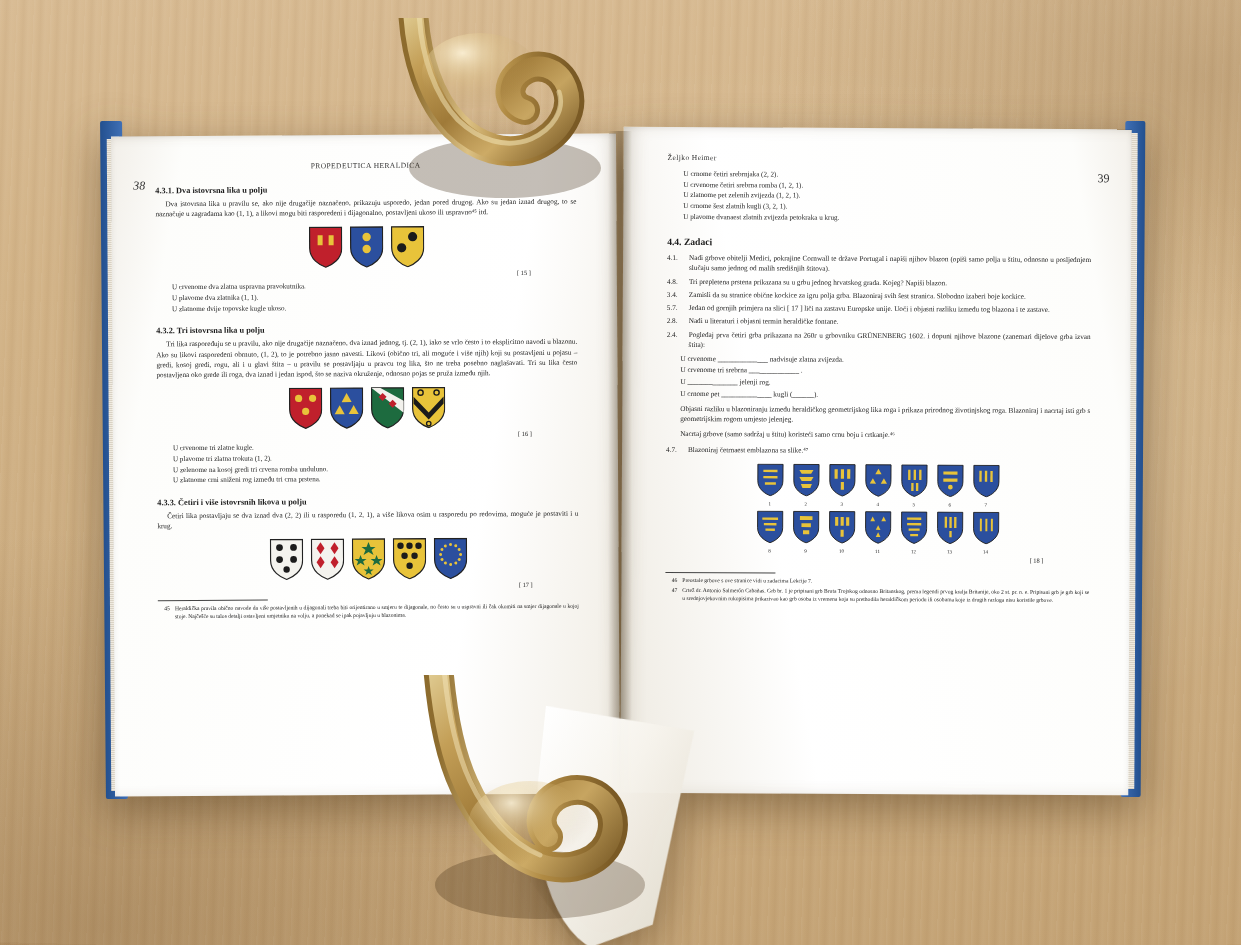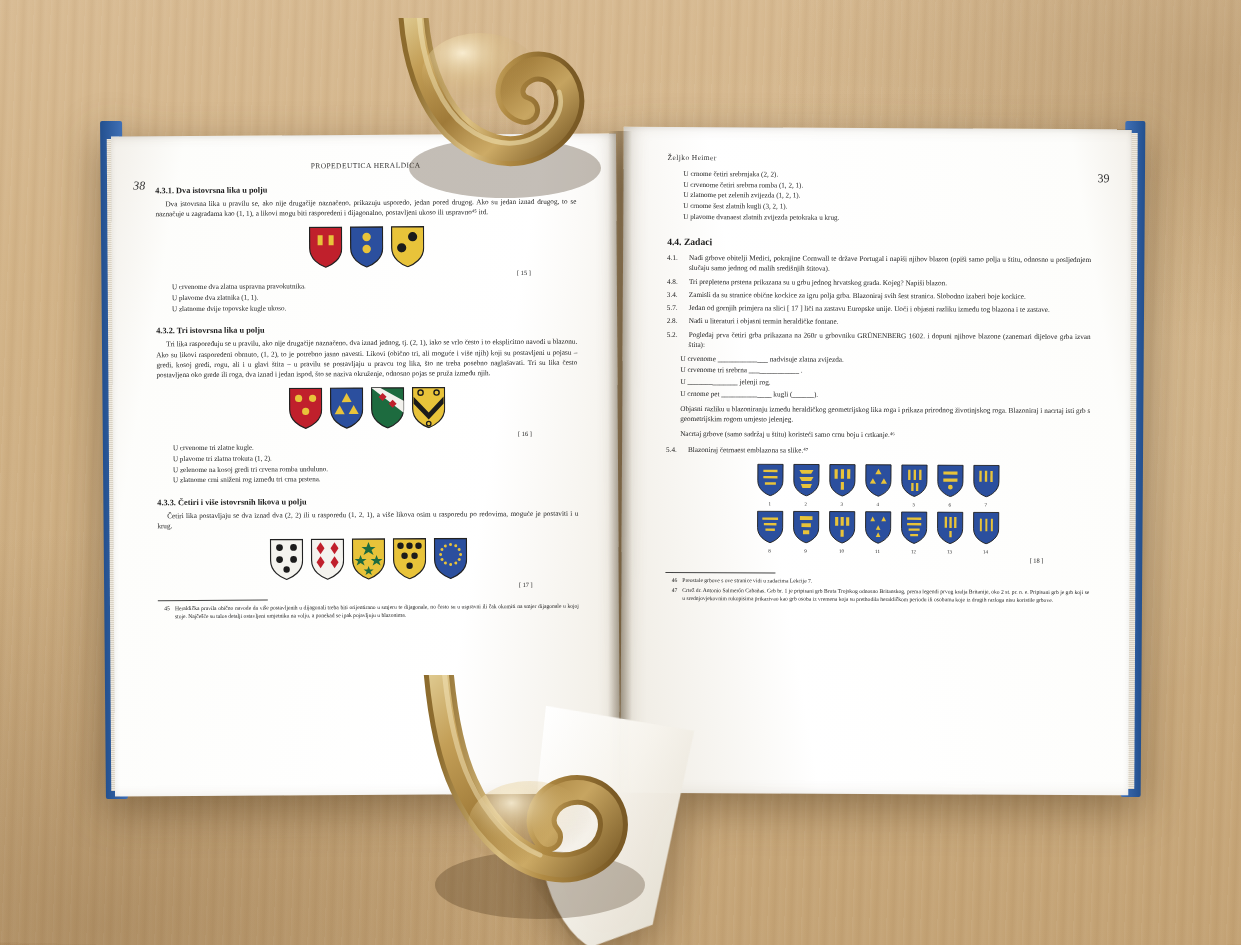--- a/index.html
+++ b/index.html
@@ -466,38 +466,38 @@
           </li>
           <li>
             <span class="num">5.7.</span>
             <span class="txt">Jedan od gornjih primjera na slici [ 17 ] liči na zastavu Europske unije. Uoči i objasni razliku između tog blazona i te zastave.</span>
           </li>
           <li>
             <span class="num">2.8.</span>
             <span class="txt">Nadi u literaturi i objasni termin heraldičke fontane.</span>
           </li>
           <li>
-            <span class="num">5.2.</span>
+            <span class="num">2.4.</span>
             <span class="txt">Pogledaj prva četiri grba prikazana na 260r u grbovniku GRÜNENBERG 1602. i dopuni njihove blazone (zanemari dijelove grba izvan štita):</span>
           </li>
         </ol>
 
         <div class="fill-lines">
           <div>U crvenome ______________ nadvisuje zlatna zvijezda.</div>
           <div>U crvenome tri srebrna ______________ .</div>
           <div>U ______________ jelenji rog.</div>
           <div>U crnome pet ______________ kugli (______).</div>
         </div>
 
         <p class="body noind" style="margin-left:14px">Objasni razliku u blazoniranju između heraldičkog geometrijskog lika roga i prikaza prirodnog životinjskog roga. Blazoniraj i nacrtaj isti grb s geometrij­skim rogom umjesto jelenjeg.</p>
         <p class="body noind" style="margin-left:14px">Nacrtaj grbove (samo sadržaj u štitu) koristeći samo crnu boju i crtkanje.⁴⁶</p>
 
         <ol class="tasks">
           <li>
-            <span class="num">5.4.</span>
+            <span class="num">4.7.</span>
             <span class="txt">Blazoniraj četrnaest emblazona sa slike.⁴⁷</span>
           </li>
         </ol>
 
         <div class="fig">
           <div class="grid-small">
             <div class="cell">
               <svg width="27" height="33" viewBox="0 0 34 42">
                   <path d="M1 1 H33 V22 C33 33 23 39 17 41 C11 39 1 33 1 22 Z" fill="#2b4f9e" stroke="#222" stroke-width="1.2"></path>
                   <g fill="#e8c33a">

